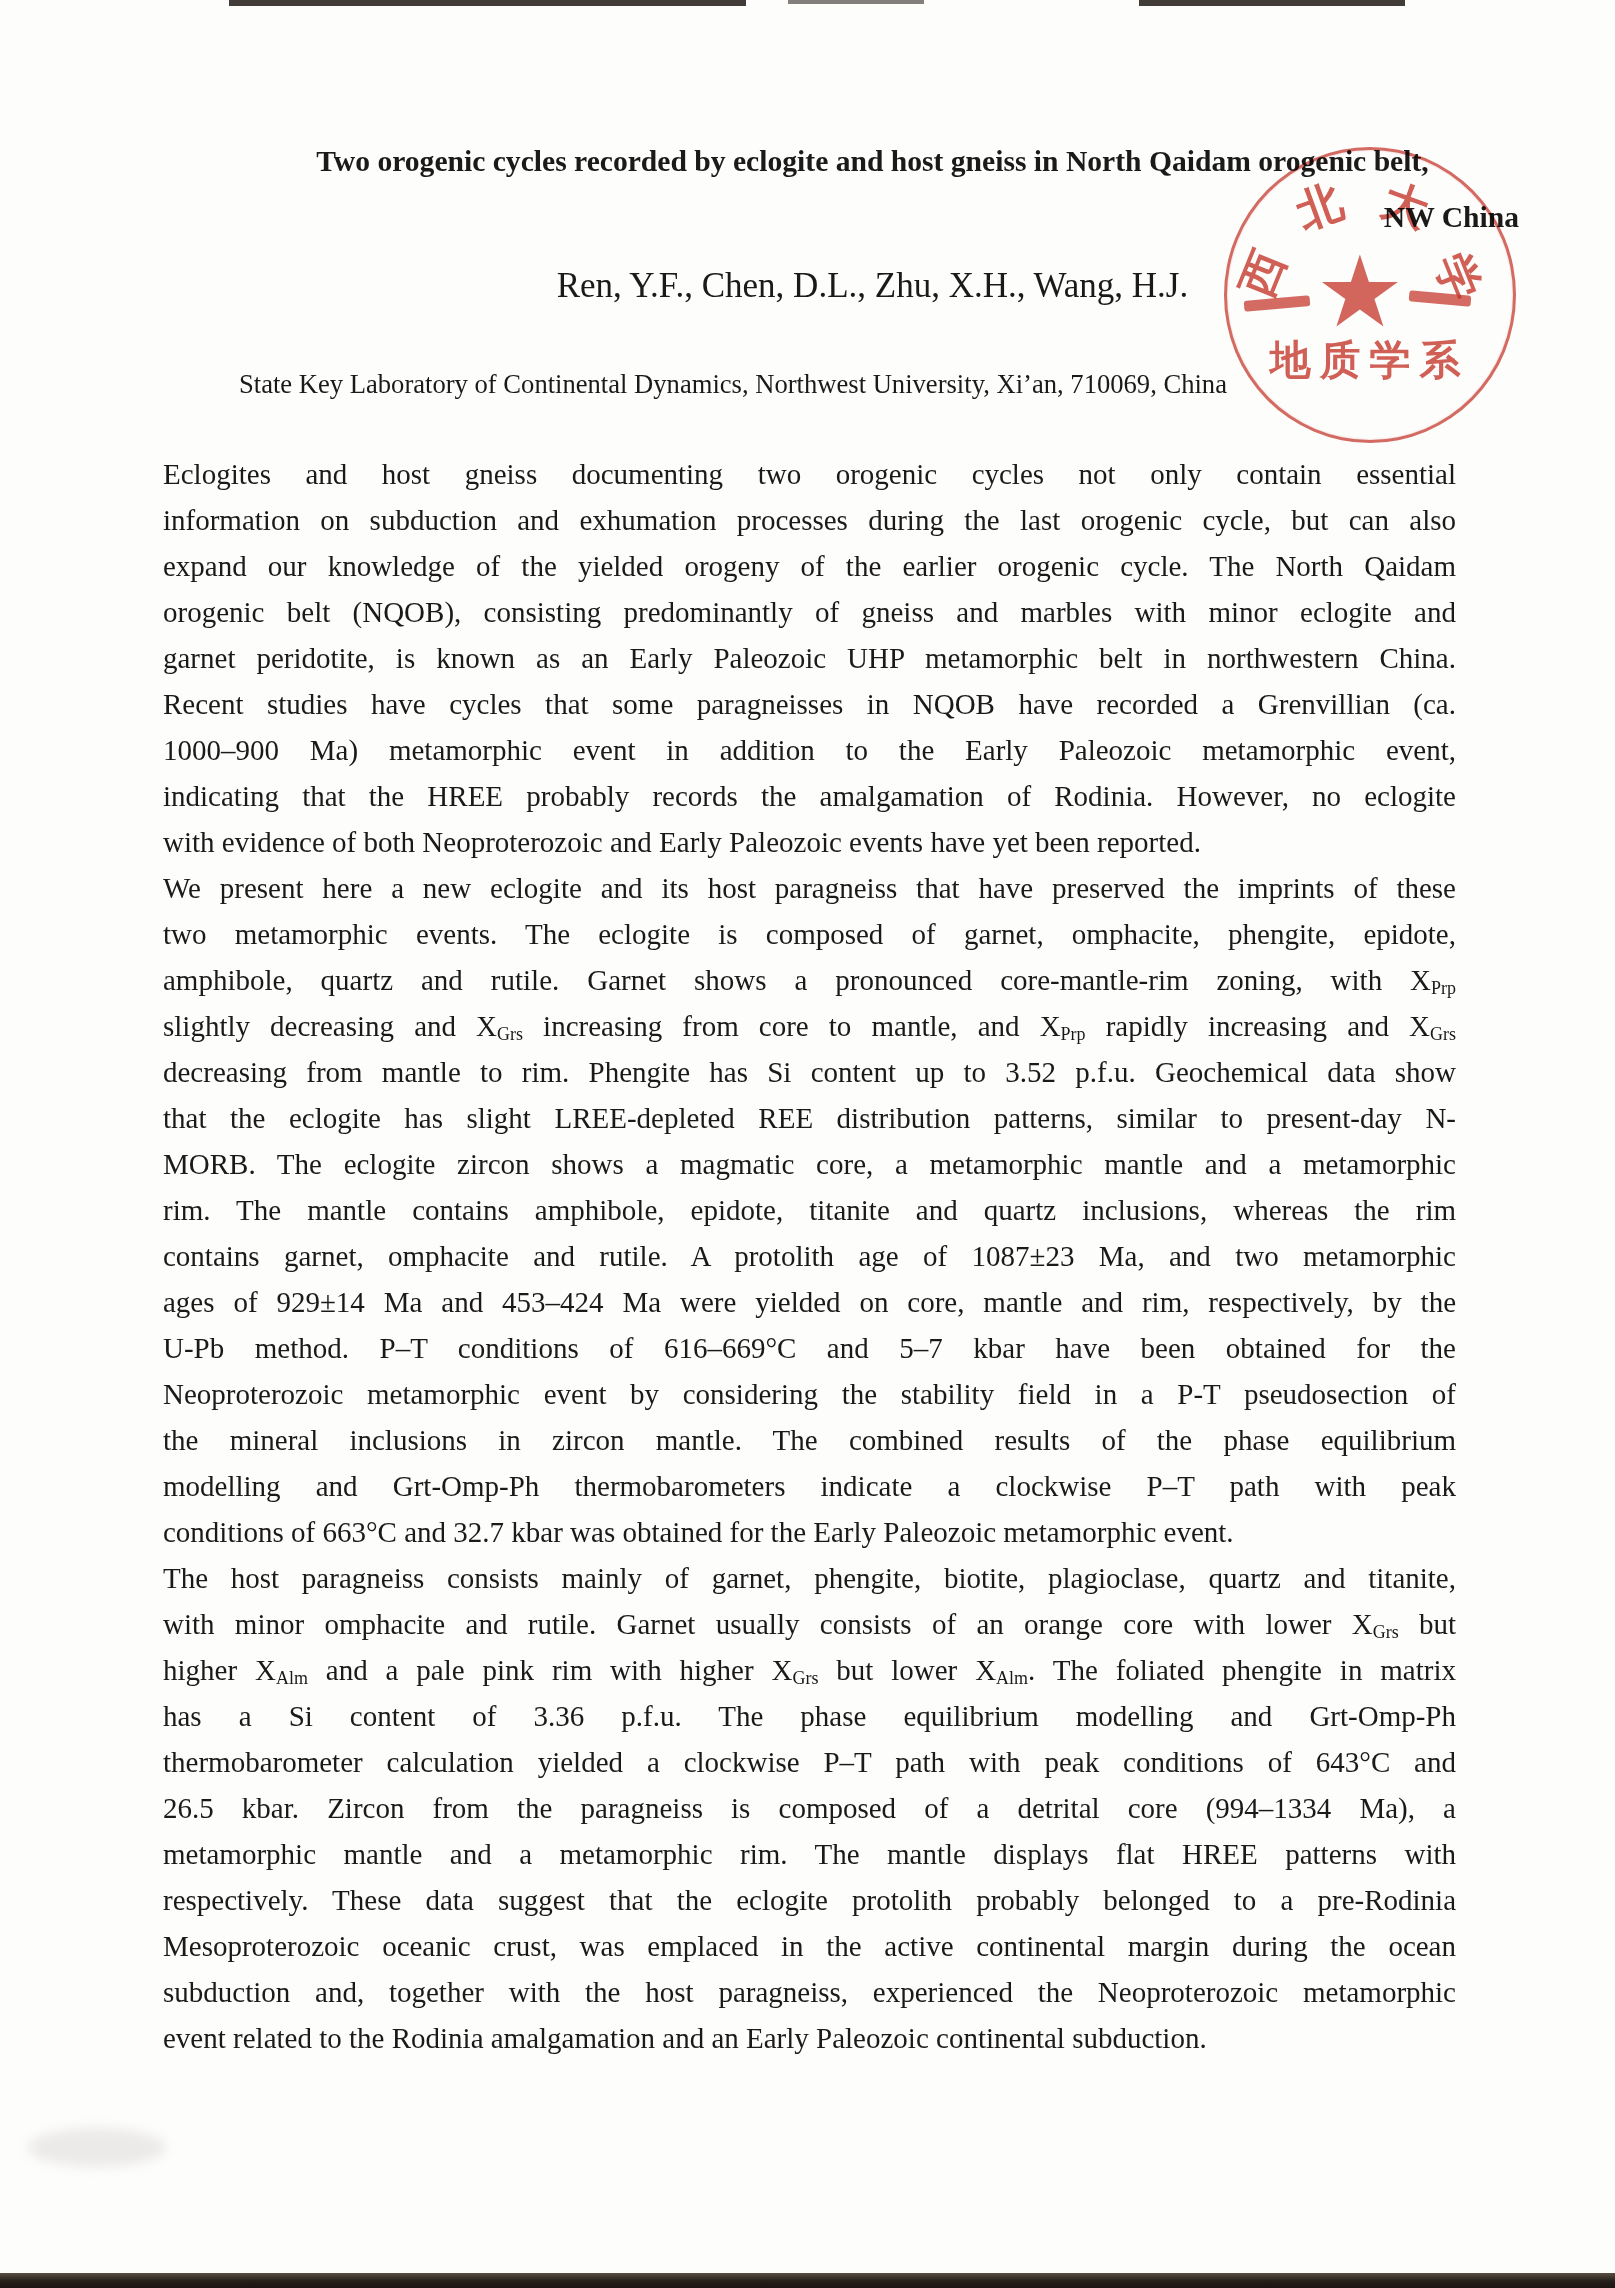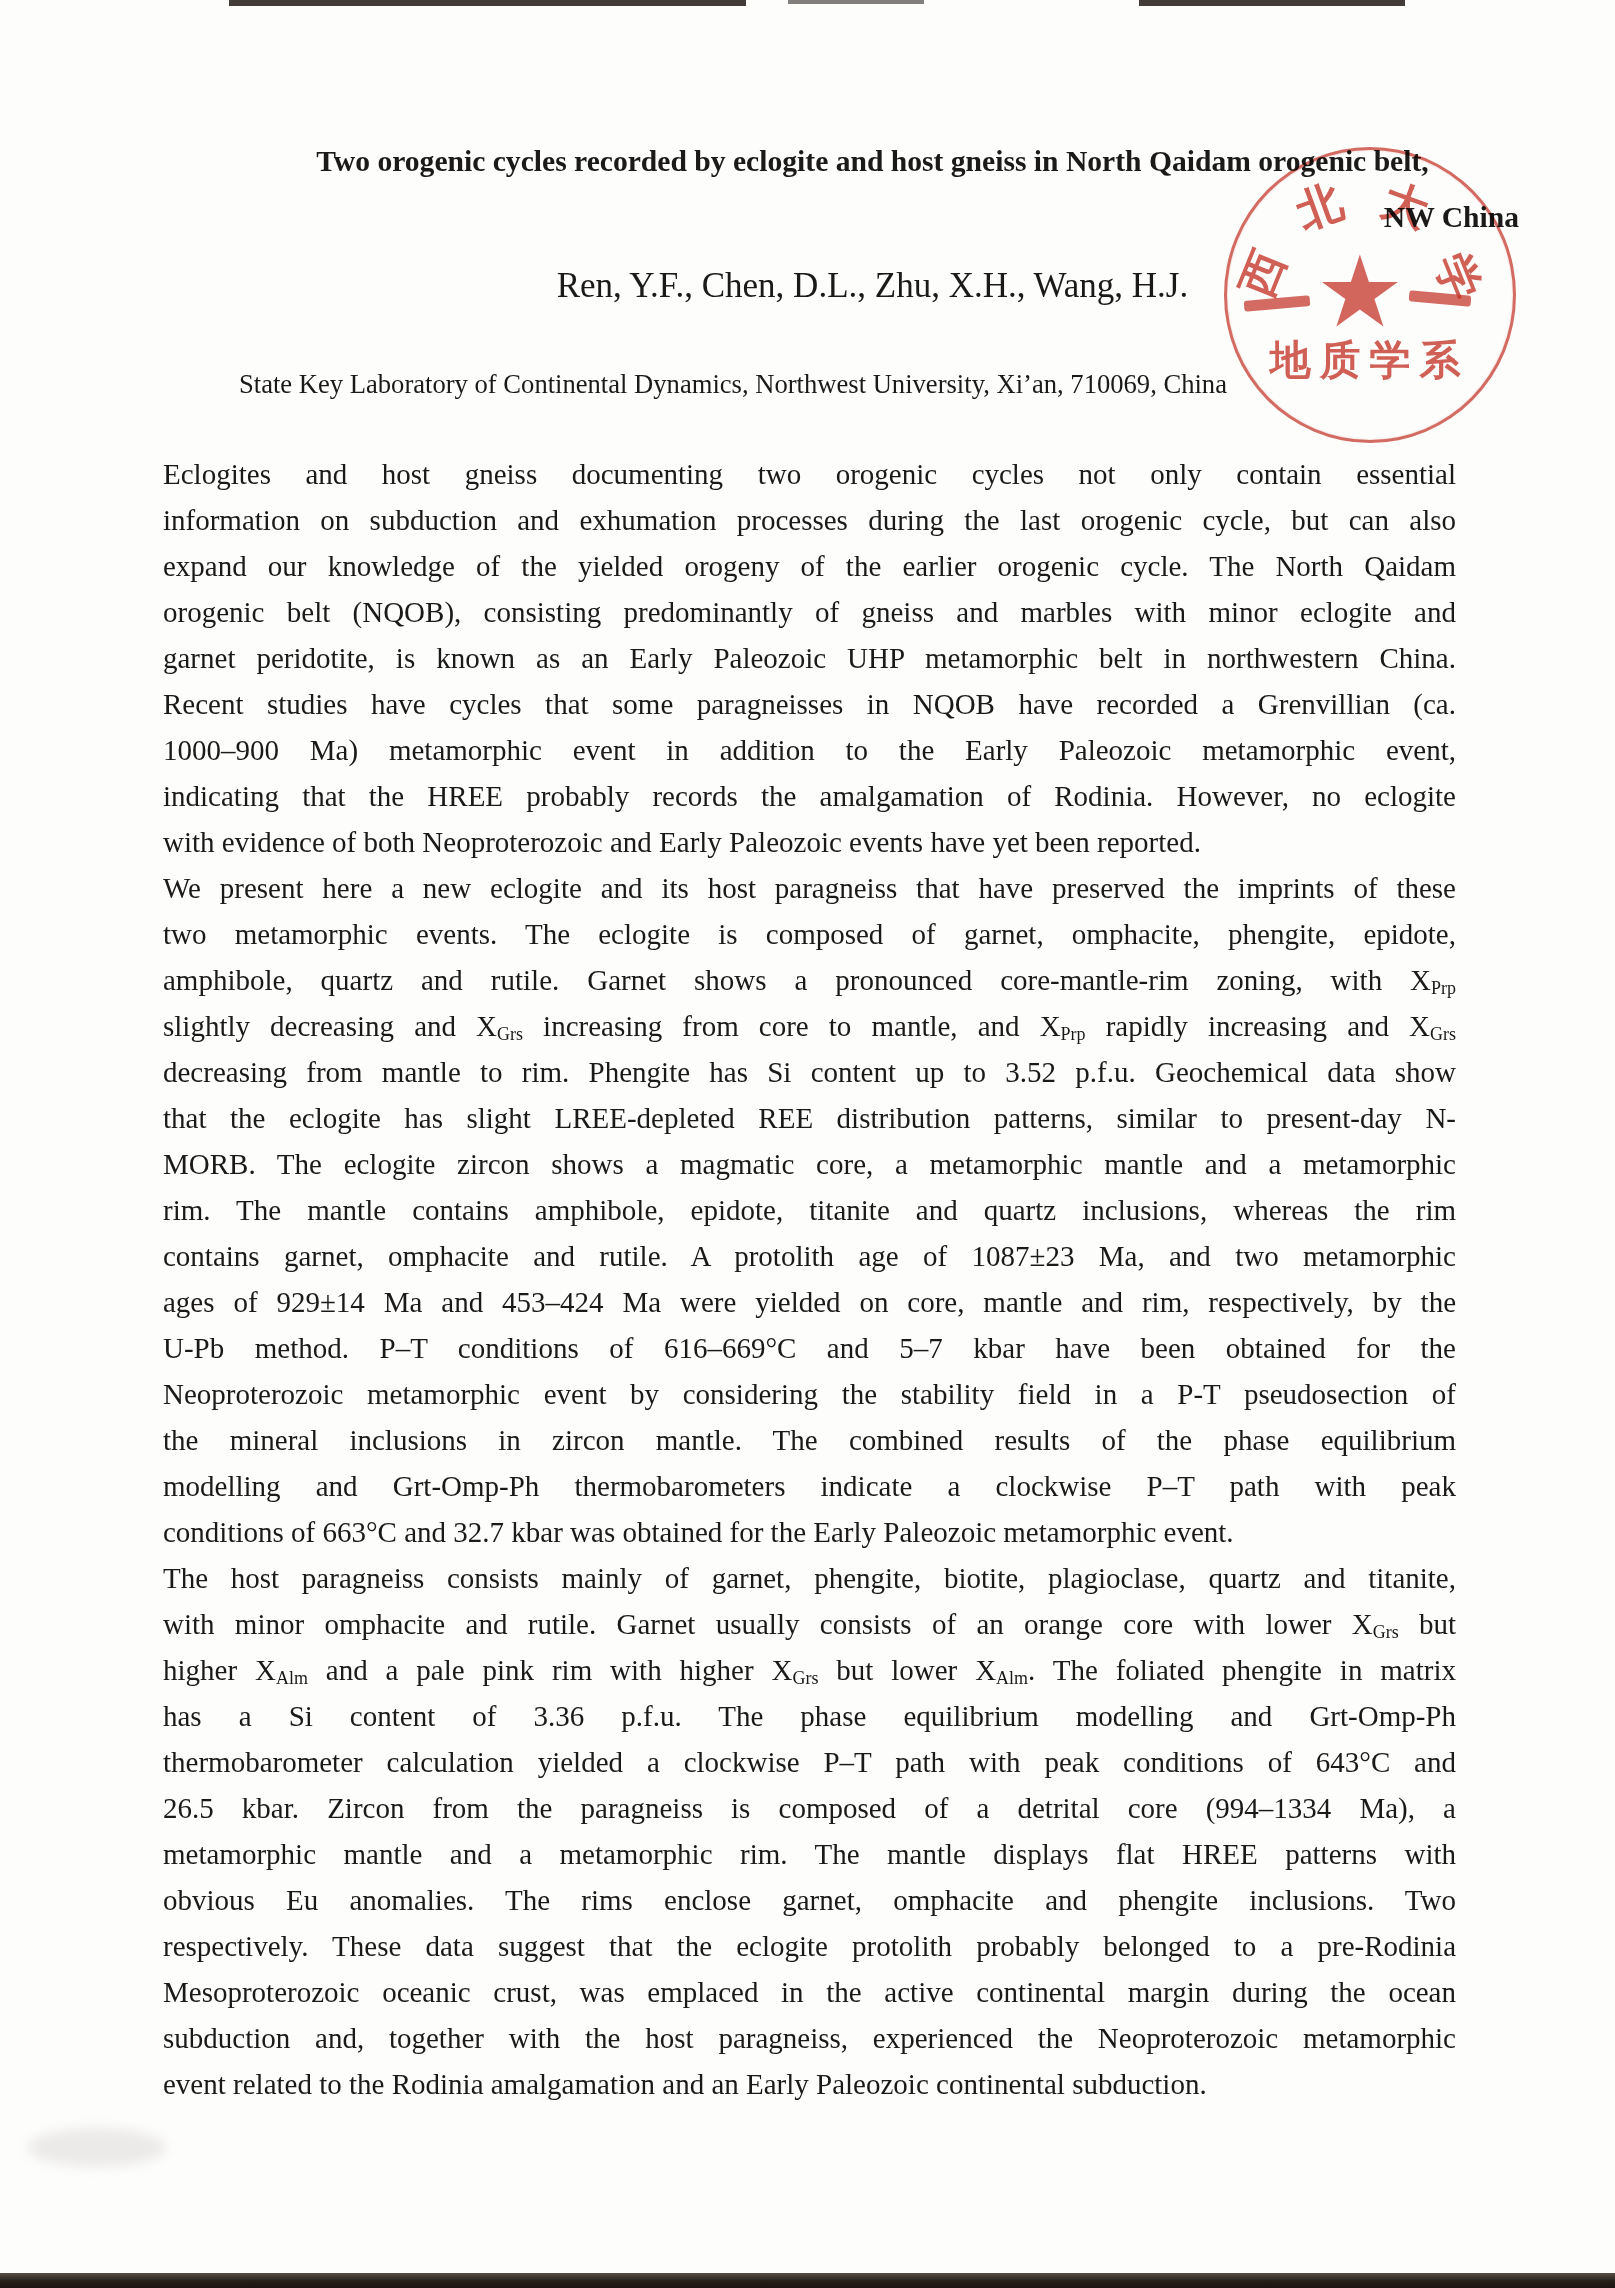--- a/index.html
+++ b/index.html
@@ -143,21 +143,20 @@
         <div class="line para-end">conditions of 663°C and 32.7 kbar was obtained for the Early Paleozoic metamorphic event.</div>
       </div>
       <div class="paragraph">
         <div class="line">The host paragneiss consists mainly of garnet, phengite, biotite, plagioclase, quartz and titanite,</div>
         <div class="line">with minor omphacite and rutile. Garnet usually consists of an orange core with lower X<sub>Grs</sub> but</div>
         <div class="line">higher X<sub>Alm</sub> and a pale pink rim with higher X<sub>Grs</sub> but lower X<sub>Alm</sub>. The foliated phengite in matrix</div>
         <div class="line">has a Si content of 3.36 p.f.u. The phase equilibrium modelling and Grt-Omp-Ph</div>
         <div class="line">thermobarometer calculation yielded a clockwise P–T path with peak conditions of 643°C and</div>
         <div class="line">26.5 kbar. Zircon from the paragneiss is composed of a detrital core (994–1334 Ma), a</div>
         <div class="line">metamorphic mantle and a metamorphic rim. The mantle displays flat HREE patterns with</div>
-        <div class="line">obvious Eu anomalies. The rims enclose garnet, omphacite and phengite inclusions. Two</div>
         <div class="line">respectively. These data suggest that the eclogite protolith probably belonged to a pre-Rodinia</div>
         <div class="line">Mesoproterozoic oceanic crust, was emplaced in the active continental margin during the ocean</div>
         <div class="line">subduction and, together with the host paragneiss, experienced the Neoproterozoic metamorphic</div>
         <div class="line para-end">event related to the Rodinia amalgamation and an Early Paleozoic continental subduction.</div>
       </div>
     </div>
 
   <div id="stamp">
     <div id="stamp-circle"></div>
     <div class="stamp-char" id="stamp-char-xi">西</div>

